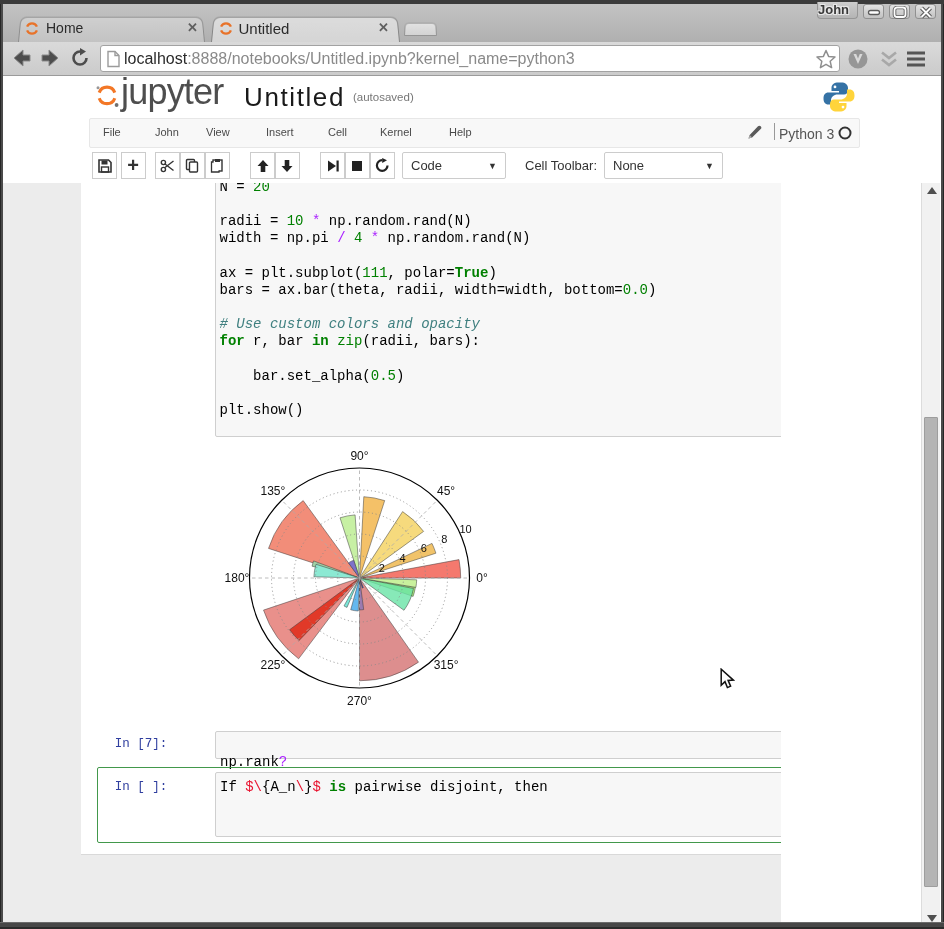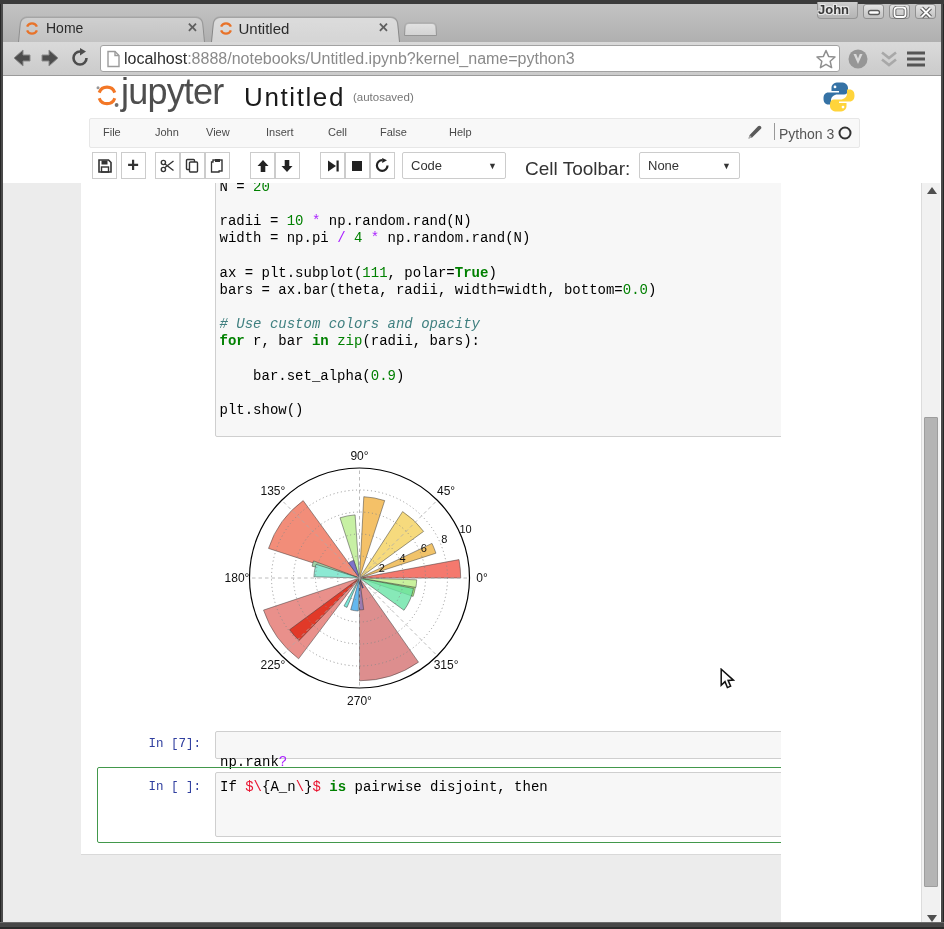--- a/index.html
+++ b/index.html
@@ -29,27 +29,27 @@
 #page{left:3px;top:76px;width:938px;height:846px;background:#fff}
 #wordmark{left:121px;top:71px;font-size:36px;color:#4e4e4e;letter-spacing:-0.8px}
 #nbtitle{left:244px;top:82px;font-size:26px;color:#1a1a1a;letter-spacing:1.6px}
 #autosave{left:353px;top:91px;font-size:11.5px;color:#767676}
 #menubar{left:89px;top:118px;width:771px;height:30px;background:#f8f8f8;border:1px solid #e7e7e7;border-radius:2px}
 .menu{position:absolute;top:125.5px;font-size:11px;color:#4a4a4a}
 #kernind{left:779px;top:125.5px;font-size:14px;color:#555}
 
 .btn{position:absolute;top:152px;height:27px;background:#fff;border:1px solid #ccc;text-align:center;color:#333}
 .sel{position:absolute;top:152px;height:27px;background:#fff;border:1px solid #ccc;border-radius:2px;font-size:13px;color:#333;padding:5px 0 0 8px}
-#ctlabel{left:525px;top:158px;font-size:19px;color:#333}
+#ctlabel{left:525px;top:158px;font-size:13px;color:#333}
 
 #nbarea{left:3px;top:183px;width:778px;height:739px;background:#ececec;overflow:hidden}
 #container{position:absolute;left:78px;top:0px;width:770px;height:672px;background:#fff;border-bottom:1px solid #d9d9d9}
 .mono{font-family:"Liberation Mono",monospace;font-size:14px;white-space:pre}
 .inputbox{position:absolute;background:#f7f7f7;border:1px solid #cfcfcf;border-radius:2px}
-.prompt{position:absolute;font-family:"Liberation Mono",monospace;font-size:12.5px;color:#303f9f;text-align:right;width:120px}
+.prompt{position:absolute;font-family:"Liberation Mono",monospace;font-size:12.5px;color:#303f9f;text-align:center;width:120px}
 .cmline{position:absolute;left:138.5px;height:17px}
 .k{color:#008000;font-weight:bold}
 .n{color:#008000}
 .o{color:#aa22ff}
 .c{color:#408080;font-style:italic}
 .b{color:#008000}
 .e{color:#e8122e}
 #selcell{left:15.5px;top:583.5px;width:738px;height:76px;border:1.5px solid #42984b;border-radius:2px}
 
 #sbtrack{left:921px;top:183px;width:19px;height:739px;background:#f1f1f1;border-left:1px solid #dcdcdc}
@@ -132,21 +132,21 @@
 <svg class="abs" style="left:822px;top:81px" width="34" height="32" viewBox="0 0 34 32">
  <path d="M16.5 1.5 C12 1.5 9.5 3.5 9.5 7 L9.5 10 L17 10 L17 11.5 L6.5 11.5 C3 11.5 1.5 14 1.5 17.5 C1.5 21 3 23.5 6.5 23.5 L9 23.5 L9 19.5 C9 16 12 13.5 15.5 13.5 L22 13.5 C24.5 13.5 26 11.5 26 9 L26 7 C26 3.5 23 1.5 19.5 1.5 Z M13 4.5 A1.4 1.4 0 1 1 13 7.3 A1.4 1.4 0 1 1 13 4.5 Z" fill="#3572a5"></path>
  <path d="M17.5 30.5 C22 30.5 24.5 28.5 24.5 25 L24.5 22 L17 22 L17 20.5 L27.5 20.5 C31 20.5 32.5 18 32.5 14.5 C32.5 11 31 8.5 27.5 8.5 L25 8.5 L25 12.5 C25 16 22 18.5 18.5 18.5 L12 18.5 C9.5 18.5 8 20.5 8 23 L8 25 C8 28.5 11 30.5 14.5 30.5 Z M21 27.5 A1.4 1.4 0 1 1 21 24.7 A1.4 1.4 0 1 1 21 27.5 Z" fill="#ffd43b"></path>
 </svg>
 <div class="abs" id="menubar"></div>
 <div class="abs menu" style="left:103px">File</div>
 <div class="abs menu" style="left:155px">John</div>
 <div class="abs menu" style="left:206px">View</div>
 <div class="abs menu" style="left:266px">Insert</div>
 <div class="abs menu" style="left:328px">Cell</div>
-<div class="abs menu" style="left:380px">False</div>
+<div class="abs menu" style="left:380px">Kernel</div>
 <div class="abs menu" style="left:449px">Help</div>
 <svg class="abs" style="left:747px;top:125px" width="15" height="15" viewBox="0 0 15 15">
     <path d="M1.5 13.5 L2.7 9.9 L11 1.3 A1.7 1.7 0 0 1 13.7 4 L5.1 12.4 Z" fill="#5a5a5a"></path>
     <path d="M1.5 13.5 L2.7 9.9 L5.1 12.4 Z" fill="#a9a9a9"></path>
   </svg>
 <div class="abs" style="left:773.5px;top:123px;width:1px;height:17px;background:#999"></div>
 <div class="abs" id="kernind">Python 3</div>
 <svg class="abs" style="left:838px;top:126px" width="14" height="14" viewBox="0 0 14 14">
     <circle cx="7" cy="7" r="5.5" fill="none" stroke="#333" stroke-width="2"></circle>
   </svg>
@@ -181,32 +181,32 @@
     </svg></div>
 <div class="abs btn" style="left:344.8px;width:25px"><svg width="14" height="14" viewBox="0 0 14 14" style="margin-top:6px">
       <rect x="2" y="2" width="10" height="10" fill="#222"></rect>
     </svg></div>
 <div class="abs btn" style="left:369.6px;width:25px"><svg width="15" height="15" viewBox="0 0 15 15" style="margin-top:5px">
       <path d="M12.5 7.5 A5.3 5.3 0 1 1 7.2 2.2" fill="none" stroke="#222" stroke-width="2.2"></path>
       <path d="M7.2 0 L12 2.2 L7.2 5 Z" fill="#222"></path>
     </svg></div>
 <div class="abs sel" style="left:402px;width:104px">Code<span style="position:absolute;right:8px;top:8px;font-size:9px">▼</span></div>
 <div class="abs" id="ctlabel">Cell Toolbar:</div>
-<div class="abs sel" style="left:639px;width:101px">None<span style="position:absolute;right:8px;top:8px;font-size:9px">▼</span></div>
+<div class="abs sel" style="left:604px;width:119px">None<span style="position:absolute;right:8px;top:8px;font-size:9px">▼</span></div>
 <div class="abs" id="nbarea">
     <div id="container">
 <div class="inputbox" style="left:133.5px;top:-9.5px;width:614px;height:263.5px"></div>
 <div class="cmline mono" style="top:-4.5px">N = <span class="n">20</span></div>
 <div class="cmline mono" style="top:29.9px">radii = <span class="n">10</span> <span class="o">*</span> np.random.rand(N)</div>
 <div class="cmline mono" style="top:47.1px">width = np.pi <span class="o">/</span> <span class="n">4</span> <span class="o">*</span> np.random.rand(N)</div>
 <div class="cmline mono" style="top:81.5px">ax = plt.subplot(<span class="n">111</span>, polar=<span class="k">True</span>)</div>
 <div class="cmline mono" style="top:98.7px">bars = ax.bar(theta, radii, width=width, bottom=<span class="n">0.0</span>)</div>
 <div class="cmline mono" style="top:150.3px"><span class="k">for</span> r, bar <span class="k">in</span> <span class="b">zip</span>(radii, bars):</div>
 <div class="cmline mono" style="top:133.1px"><span class="c"># Use custom colors and opacity</span></div>
-<div class="cmline mono" style="top:184.7px">    bar.set_alpha(<span class="n">0.9</span>)</div>
+<div class="cmline mono" style="top:184.7px">    bar.set_alpha(<span class="n">0.5</span>)</div>
 <div class="cmline mono" style="top:219.1px">plt.show()</div>
 <svg style="position:absolute;left:136px;top:257px" width="286" height="277" viewBox="0 0 286 277">
 <path d="M142.5 138.0 L46.5 170.1 A101.2 101.2 0 0 0 81.6 218.8 Z" fill="#e9908b" stroke="rgba(55,55,55,0.55)" stroke-width="0.9"></path>
 <path d="M142.5 138.0 L142.5 240.8 A102.8 102.8 0 0 0 201.5 222.2 Z" fill="#dd8e8e" stroke="rgba(55,55,55,0.55)" stroke-width="0.9"></path>
 <path d="M142.5 138.0 L86.2 60.6 A95.7 95.7 0 0 0 51.5 108.4 Z" fill="#f28d79" stroke="rgba(55,55,55,0.55)" stroke-width="0.9"></path>
 <path d="M142.5 138.0 L243.7 138.0 A101.2 101.2 0 0 0 242.0 119.6 Z" fill="#f4796e" stroke="rgba(55,55,55,0.55)" stroke-width="0.9"></path>
 <path d="M142.5 138.0 L218.9 113.2 A80.3 80.3 0 0 0 215.0 103.4 Z" fill="#f1c36a" stroke="rgba(55,55,55,0.55)" stroke-width="0.9"></path>
 <path d="M142.5 138.0 L206.6 91.4 A79.2 79.2 0 0 0 185.6 71.6 Z" fill="#f6da7d" stroke="rgba(55,55,55,0.55)" stroke-width="0.9"></path>
 <path d="M142.5 138.0 L167.7 60.6 A81.4 81.4 0 0 0 146.8 56.7 Z" fill="#f4c168" stroke="rgba(55,55,55,0.55)" stroke-width="0.9"></path>
 <path d="M142.5 138.0 L138.1 74.9 A63.2 63.2 0 0 0 123.0 77.8 Z" fill="#c7f0a4" stroke="rgba(55,55,55,0.55)" stroke-width="0.9"></path>

